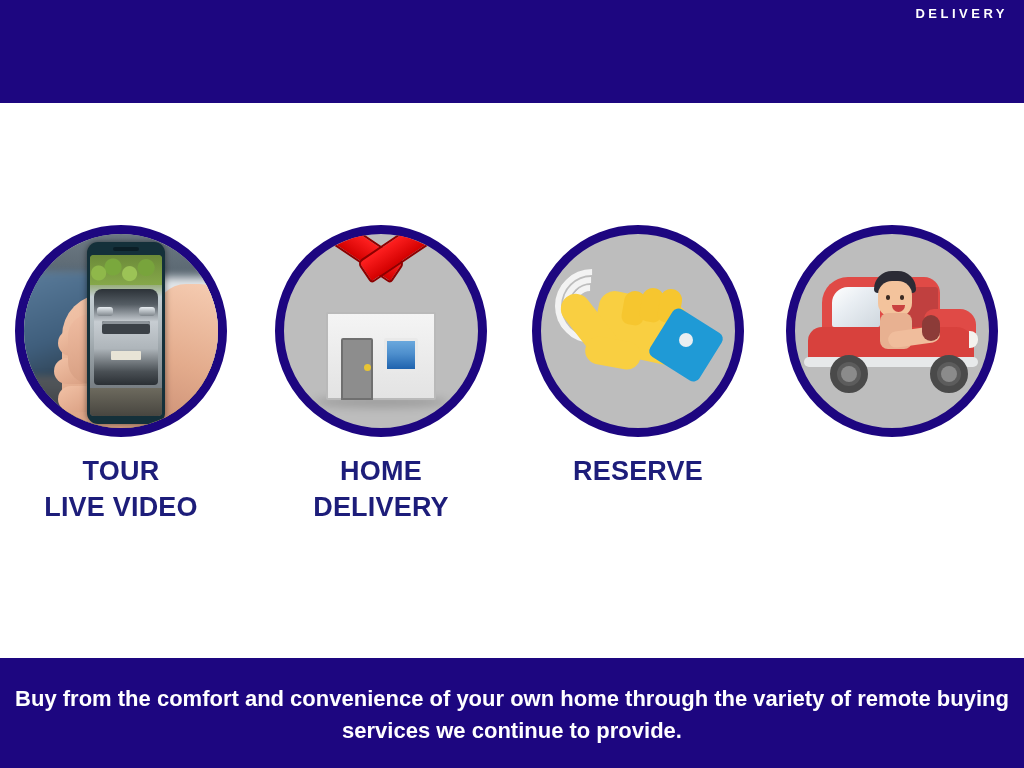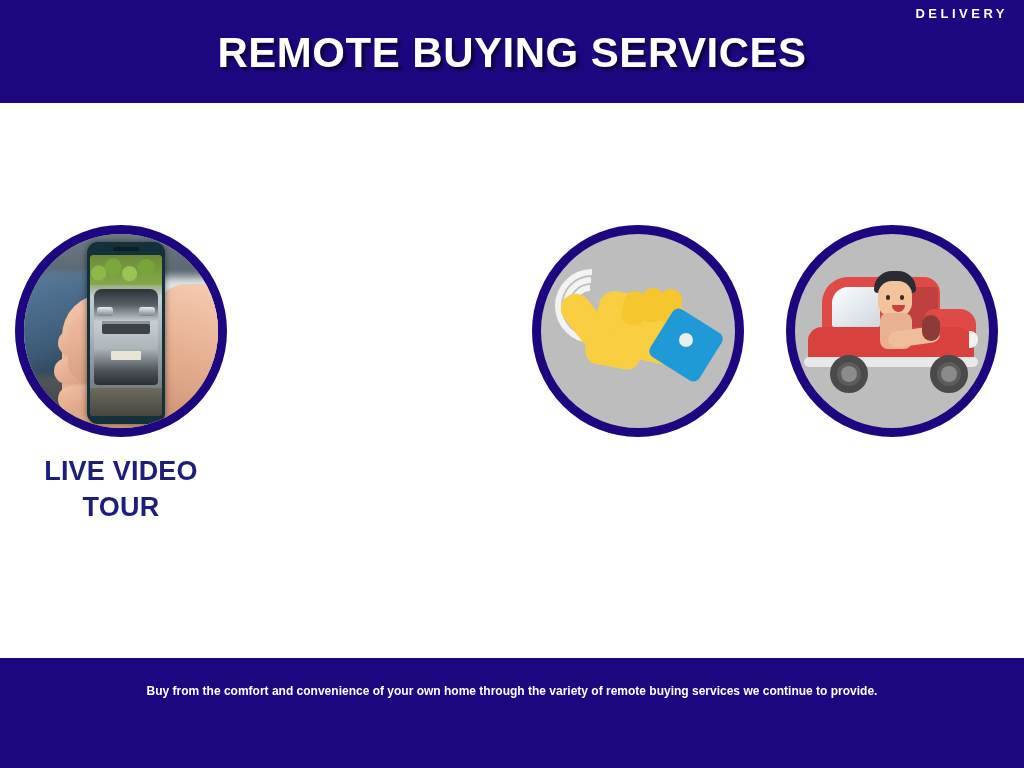--- a/index.html
+++ b/index.html
@@ -484,31 +484,30 @@
     background: #1d0680;
   }
   #footer-text {
     position: absolute;
     left: 50%;
     transform: translateX(-50%);
     top: 25px;
     width: 1010px;
     text-align: center;
     color: #ffffff;
-    font-size: 12px;
+    font-size: 22px;
     font-weight: bold;
     line-height: 1.45;
   }
 </style>
 </head>
 <body>
 
 <div id="header-bar">
   <div id="brand-tag">DELIVERY</div>
-  <div id="page-title">REMOTE BUYING SERVICES</div>
 </div>
 
 <div id="cards">
 
   <div class="card card-1">
     <div class="circle">
       <div class="photo-scene">
         <div class="bg-car-left"></div>
         <div class="bg-car-right"></div>
         <div class="bg-ground"></div>
@@ -526,43 +525,61 @@
             <div class="lamp-l"></div>
             <div class="lamp-r"></div>
             <div class="grille"></div>
             <div class="plate"></div>
             <div class="road"></div>
           </div>
         </div>
       </div>
     </div>
     <div class="card-label">
+      <div>TOUR</div>
       <div>LIVE VIDEO</div>
-      <div>TOUR</div>
     </div>
   </div>
 
+  <div class="card card-2">
+    <div class="circle">
+      <div class="house">
+        <div class="shadow"></div>
+        <div class="body"></div>
+        <div class="roof-l"></div>
+        <div class="roof-r"></div>
+        <div class="door"></div>
+        <div class="knob"></div>
+        <div class="window"></div>
+      </div>
+    </div>
+    <div class="card-label">
+      <div>HOME</div>
+      <div>DELIVERY</div>
+    </div>
+  </div>
 
   <div class="card card-3">
     <div class="circle">
       <div class="tap">
         <div class="arc arc1"></div>
         <div class="arc arc2"></div>
         <div class="arc arc3"></div>
         <div class="palm"></div>
         <div class="fing fg1"></div>
         <div class="fing fg2"></div>
         <div class="fing fg3"></div>
         <div class="index"></div>
         <div class="thumbpad"></div>
         <div class="cuff"></div>
         <div class="cuff-dot"></div>
       </div>
     </div>
     <div class="card-label">
+      <div>RESERVE</div>
     </div>
   </div>
 
   <div class="card card-4">
     <div class="circle">
       <div class="carimg">
         <div class="cabin"></div>
         <div class="glass"></div>
         <div class="glass2"></div>
         <div class="hood"></div>

